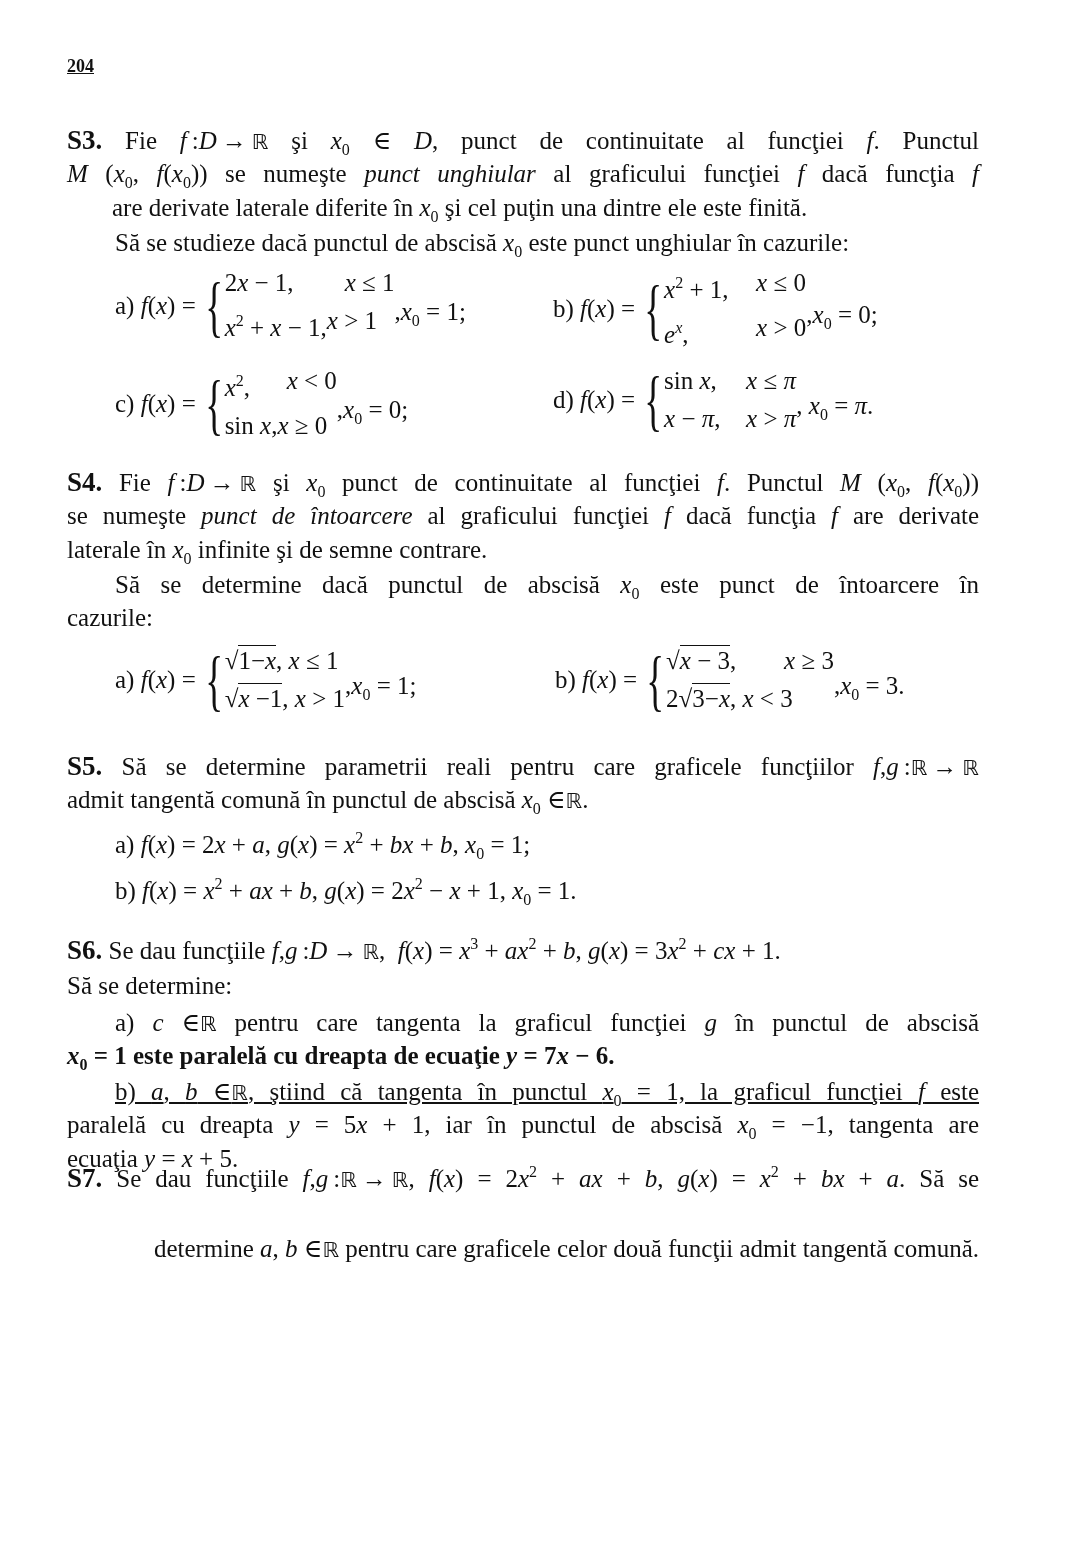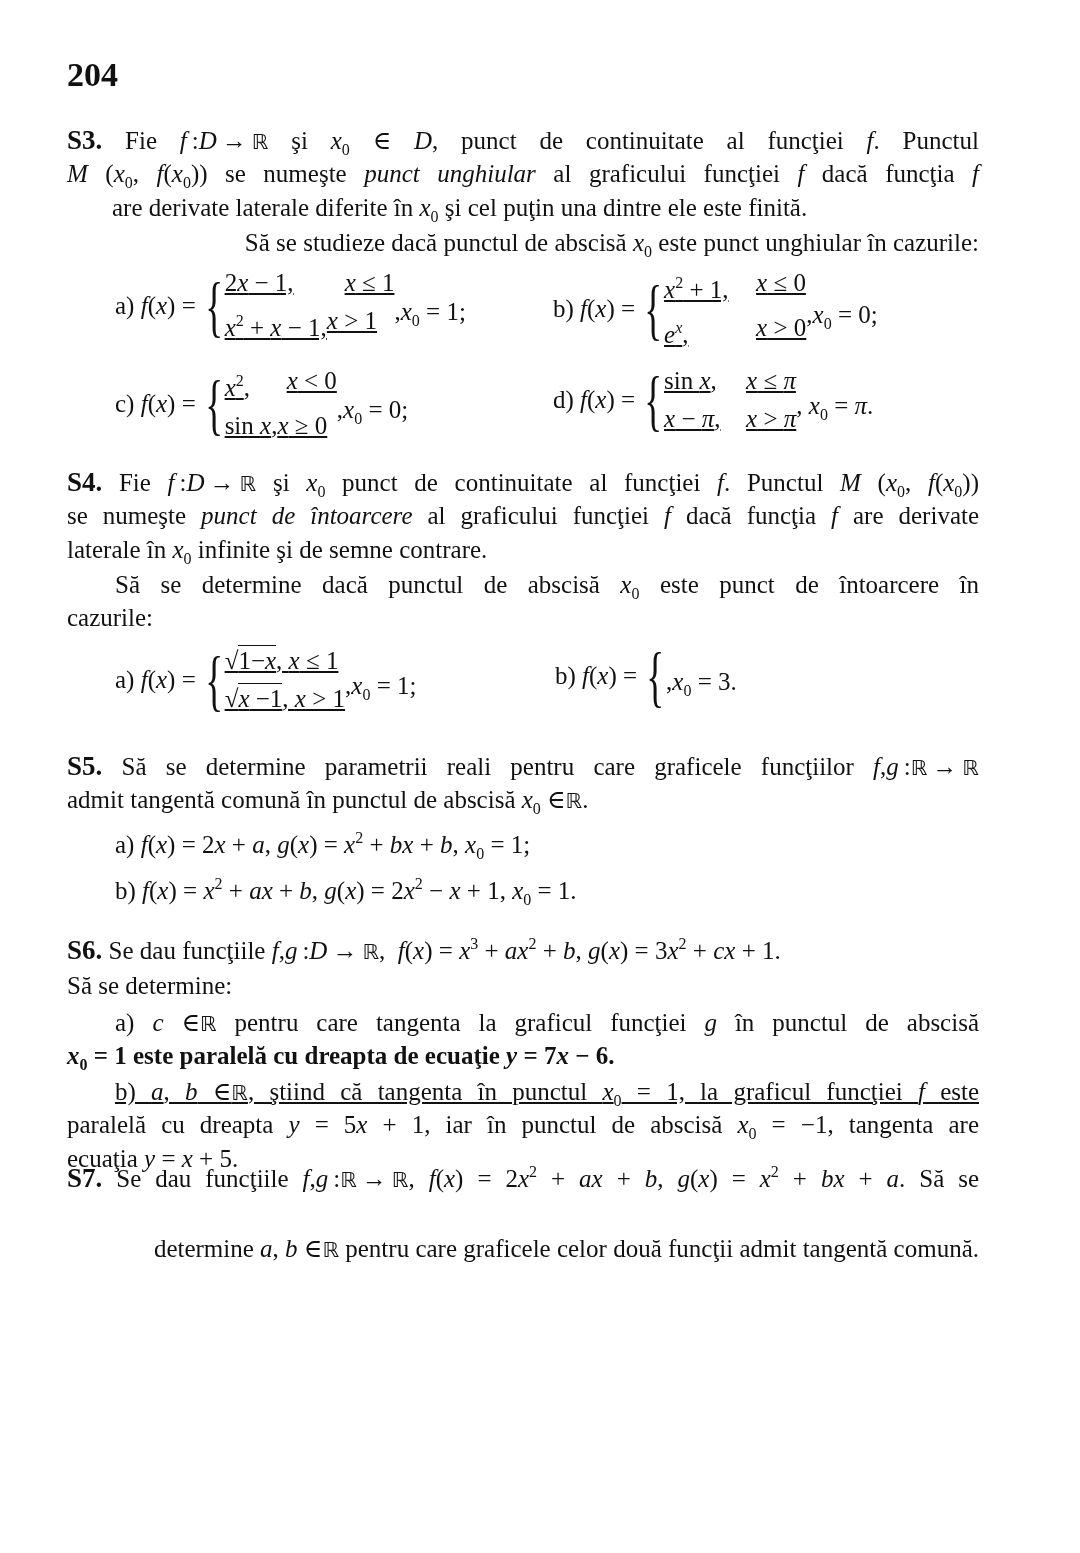--- a/index.html
+++ b/index.html
@@ -1,54 +1,54 @@
 <!DOCTYPE html>
 <html><head>
 <meta charset="utf-8">
 <style>
   html, body { margin: 0; padding: 0; background: #ffffff; }
   body {
     width: 1080px; height: 1553px; position: relative; overflow: hidden;
     font-family: "Liberation Serif", "DejaVu Serif", serif;
     color: #111111; font-size: 25px;
   }
-  .page-number { position: absolute; left: 67px; top: 56px; font-weight: bold; font-size: 34px; }
+  .page-number { position: absolute; left: 67px; top: 56px; font-weight: bold; font-size: 18px; text-decoration: underline; }
   .line { position: absolute; left: 67px; width: 912px; white-space: nowrap; line-height: 32px; }
   .justify { text-align: justify; text-align-last: justify; white-space: normal; }
   .indent { left: 115px; width: 864px; }
   .label { font-weight: bold; font-size: 27px; }
   i, .m { font-style: italic; }
   sub { font-size: 16px; vertical-align: -6px; font-style: normal; }
   sup { font-size: 16px; vertical-align: 10px; font-style: normal; }
   .R { font-family: "DejaVu Sans", sans-serif; font-size: 21px; }
   .piece { position: absolute; display: flex; align-items: center; white-space: nowrap; }
   .brace { font-size: 68px; line-height: 1; transform: scaleX(0.55); margin: 0 -6px 0 -4px; font-weight: 100; }
   .cases { display: flex; flex-direction: column; line-height: 38px; }
-  .case { display: flex; text-decoration: underline; }
+  .case { display: flex; }
   .case .expr { display: inline-block; }
   .tail { align-self: center; margin-top: 16px; }
   .sqrt { border-top: 1.5px solid #111; padding-top: 1px; }
 </style>
 </head>
 <body>
 
 <div class="page-number">204</div>
 
 <section>
   <div class="line justify" style="top:124px;">
     <span class="label">S3.</span>
     Fie <i>f</i> :<i>D</i> → <span class="R">ℝ</span> şi <i>x</i><sub>0</sub> ∈ <i>D</i>, punct de continuitate al funcţiei <i>f</i>. Punctul
   </div>
   <div class="line justify" style="top:158px;">
     <i>M</i> (<i>x</i><sub>0</sub>, <i>f</i>(<i>x</i><sub>0</sub>)) se numeşte <i>punct unghiular</i> al graficului funcţiei <i>f</i> dacă funcţia <i>f</i>
   </div>
   <div class="line" style="top:192px;margin-left:45px;">
     are derivate laterale diferite în <i>x</i><sub>0</sub> şi cel puţin una dintre ele este finită.
   </div>
-  <div class="line indent" style="top:227px;text-align:right;">
+  <div class="line indent" style="top:227px;">
     Să se studieze dacă punctul de abscisă <i>x</i><sub>0</sub> este punct unghiular în cazurile:
   </div>
 
   <div class="piece" style="left:115px; top:264px;">
     <span>a)</span>&nbsp;<i>f</i>(<i>x</i>)&nbsp;=&nbsp;<span class="brace">{</span>
     <div class="cases">
       <div class="case">
           <span class="expr" style="width:120px">2<i>x</i> − 1,</span>
           <span><i>x</i> ≤ 1</span>
         </div>
@@ -128,20 +128,30 @@
         </div>
       <div class="case">
           <span class="expr">√<span class="sqrt"><i>x</i> −1</span>,&nbsp;</span>
           <span><i>x</i> &gt; 1</span>
         </div>
     </div>
     <span class="tail">,<i>x</i><sub>0</sub> = 1;</span>
   </div>
   <div class="piece" style="left:555px; top:642px;">
     <span>b)</span>&nbsp;<i>f</i>(<i>x</i>)&nbsp;=&nbsp;<span class="brace">{</span>
+    <div class="cases">
+      <div class="case">
+          <span class="expr" style="width:118px">√<span class="sqrt"><i>x</i> − 3</span>,</span>
+          <span><i>x</i> ≥ 3</span>
+        </div>
+      <div class="case">
+          <span class="expr">2√<span class="sqrt">3−<i>x</i></span>,&nbsp;</span>
+          <span><i>x</i> &lt; 3</span>
+        </div>
+    </div>
     <span class="tail">,<i>x</i><sub>0</sub> = 3.</span>
   </div>
 </section>
 
 <section>
   <div class="line justify" style="top:750px;">
     <span class="label">S5.</span>
     Să se determine parametrii reali pentru care graficele funcţiilor <i>f</i>,<i>g</i> :<span class="R">ℝ</span> → <span class="R">ℝ</span>
   </div>
   <div class="line" style="top:784px;">

